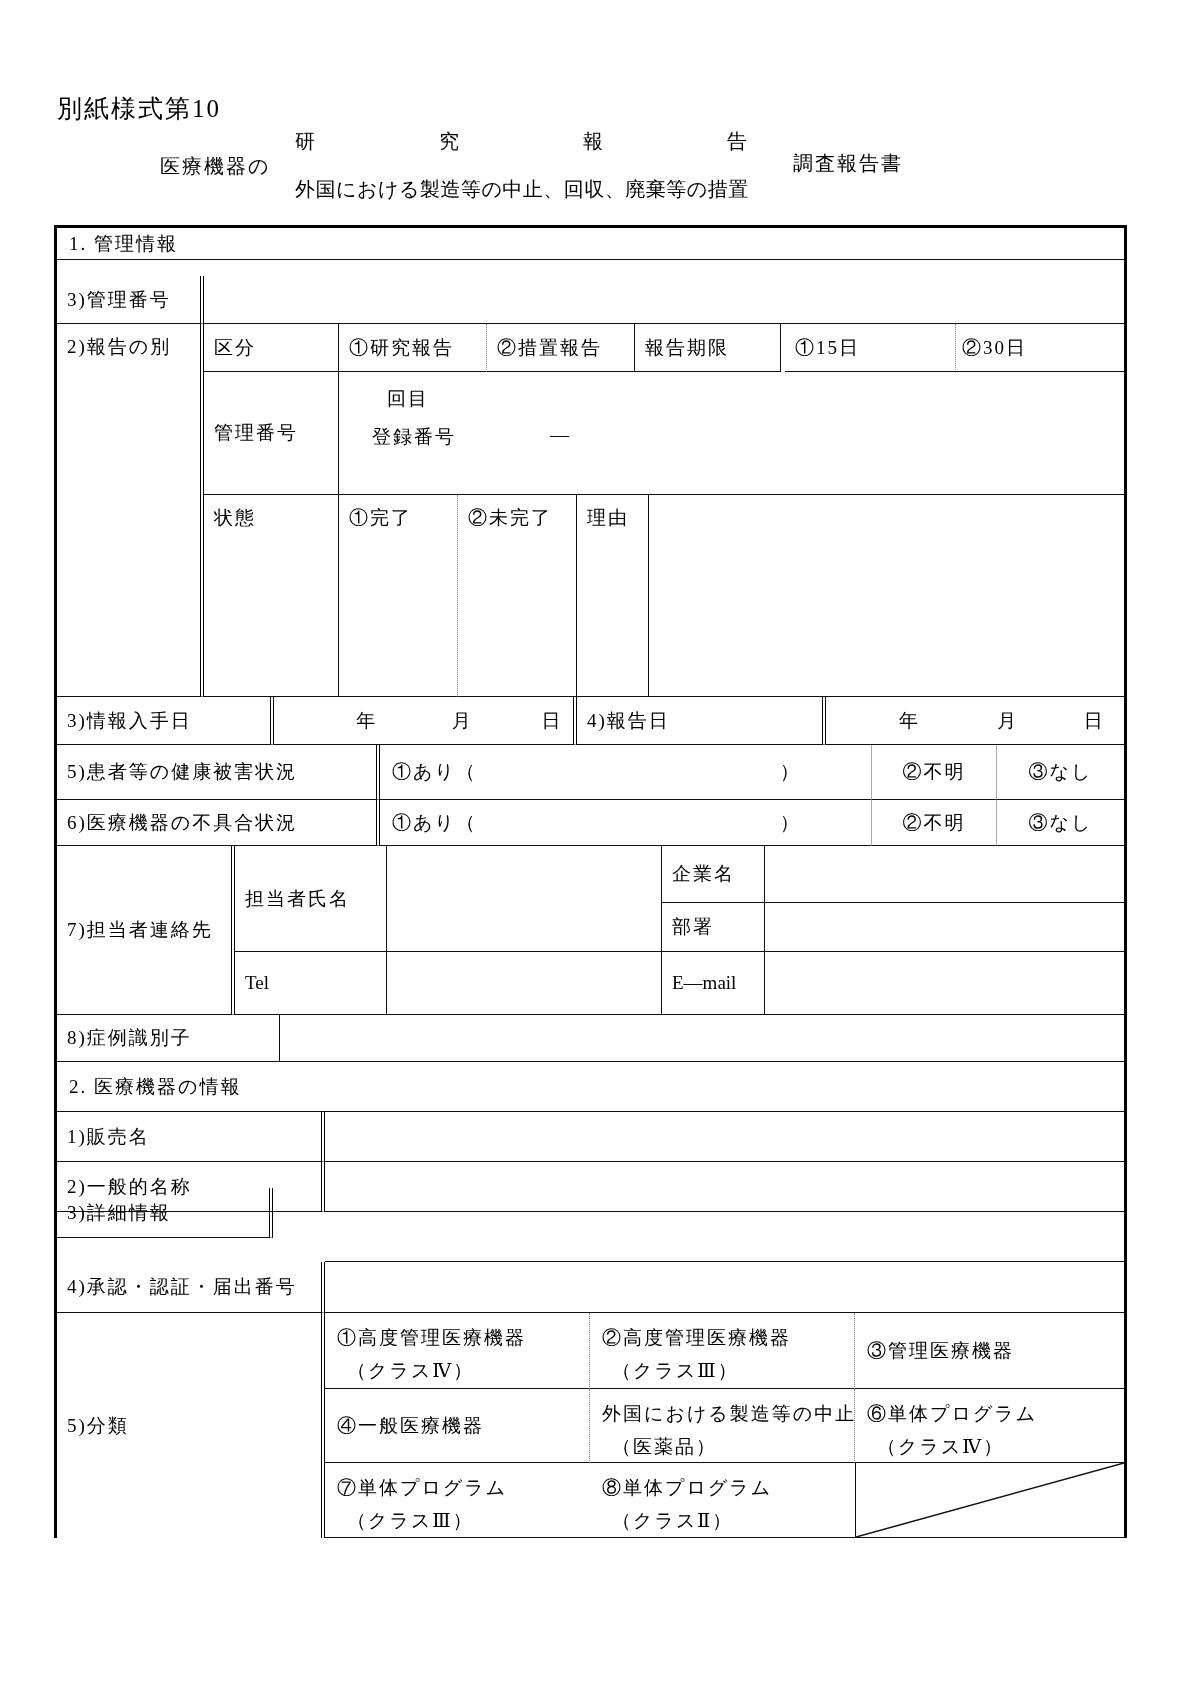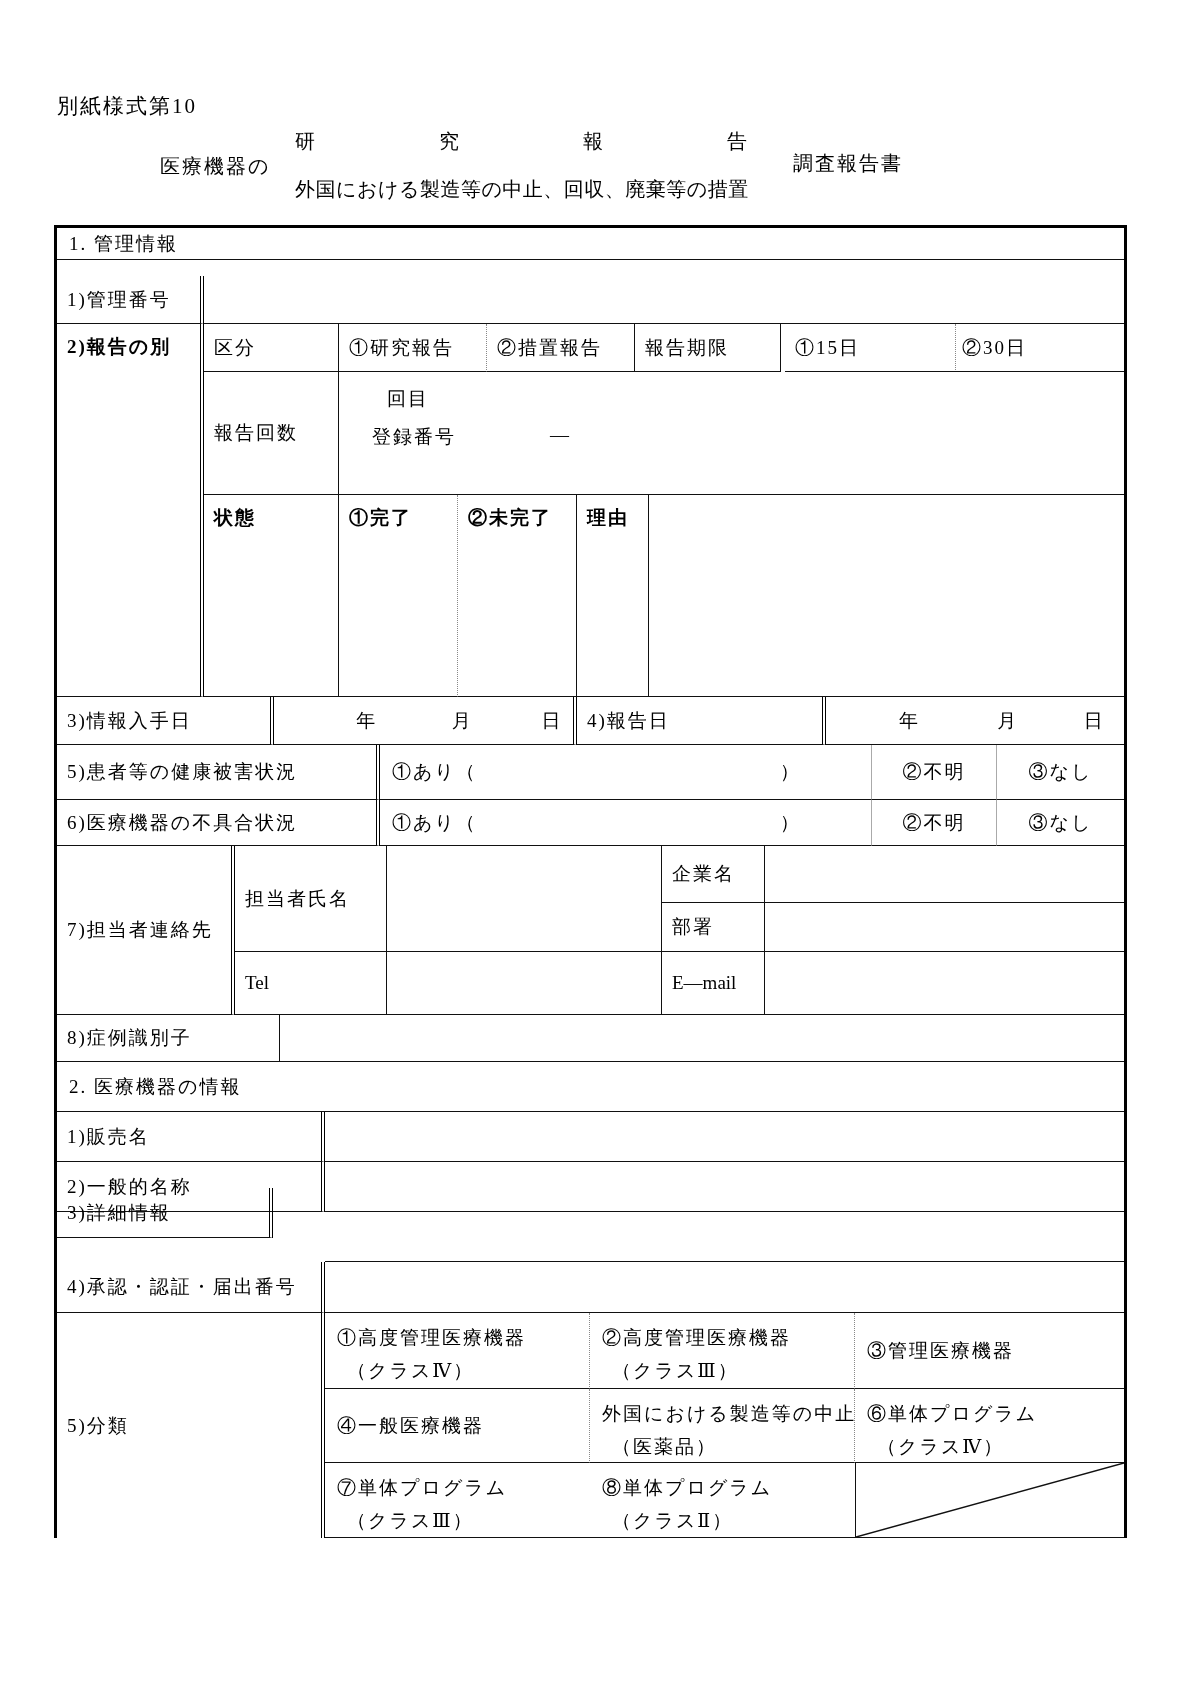--- a/index.html
+++ b/index.html
@@ -9,58 +9,58 @@
   .opt1{width:452px;text-align:justify;text-align-last:justify;white-space:normal;letter-spacing:0;}
   .tbl{position:absolute;left:54px;top:225px;width:1067px;height:1310px;
        border:3px solid #000;border-bottom:none;box-sizing:content-box;}
   .cell{position:absolute;box-sizing:border-box;border-right:1px solid #111;border-bottom:1px solid #111;
         font-size:19px;letter-spacing:2px;display:flex;align-items:center;padding-left:10px;white-space:nowrap;}
   .noR{border-right:none;}
   .noB{border-bottom:none;}
   .dbl{border-right:4px double #000;}
   .dot{border-right:1px dotted #888;}
   .gray{border-right:1px solid #aaa;}
-  .top{align-items:flex-start;padding-top:10px;font-weight:bold;}
+  .top{align-items:flex-start;padding-top:10px;}
   .ctr{justify-content:center;padding-left:0;}
   .blk{display:block;padding:0;}
   .two{display:block;padding:8px 0 0 12px;line-height:33px;}
   .two .l2{padding-left:10px;}
   .abs{position:absolute;white-space:nowrap;}
   .vmid{top:50%;transform:translateY(-50%);}
   .dmark{top:50%;transform:translate(-50%,-50%);}
   svg{display:block;}
 </style>
 </head>
 <body>
 
 <div class="page">
 
-  <div class="t" style="left:57px;top:92px;font-size:21px;">別紙様式第10</div>
+  <div class="t" style="left:57px;top:92px;font-size:25px;">別紙様式第10</div>
   <div class="t" style="left:160px;top:153px;">医療機器の</div>
   <div class="t opt1" style="left:295px;top:128px;">研究報告</div>
   <div class="t" style="left:295px;top:176px;letter-spacing:0.5px;">外国における製造等の中止、回収、廃棄等の措置</div>
   <div class="t" style="left:793px;top:150px;">調査報告書</div>
 
   <div class="tbl">
 
     <div class="cell noR" style="left:0;top:0;width:1067px;height:32px;padding-left:12px;">1. 管理情報</div>
 
-    <div class="cell dbl" style="left:0;top:48px;width:147px;height:48px;">1)管理番号</div>
+    <div class="cell dbl" style="left:0;top:48px;width:147px;height:48px;">3)管理番号</div>
     <div class="cell noR" style="left:147px;top:48px;width:920px;height:48px;"></div>
 
     <div class="cell dbl top" style="left:0;top:96px;width:147px;height:373px;">2)報告の別</div>
 
     <div class="cell" style="left:147px;top:96px;width:135px;height:48px;">区分</div>
     <div class="cell dot" style="left:282px;top:96px;width:148px;height:48px;">①研究報告</div>
     <div class="cell" style="left:430px;top:96px;width:148px;height:48px;">②措置報告</div>
     <div class="cell" style="left:578px;top:96px;width:146px;height:48px;">報告期限</div>
     <div class="cell dot" style="left:728px;top:96px;width:171px;height:48px;">①15日</div>
     <div class="cell noR" style="left:895px;top:96px;width:172px;height:48px;">②30日</div>
 
-    <div class="cell" style="left:147px;top:144px;width:135px;height:123px;">報告回数</div>
+    <div class="cell" style="left:147px;top:144px;width:135px;height:123px;">管理番号</div>
     <div class="cell noR blk" style="left:282px;top:144px;width:785px;height:123px;">
       <span class="abs" style="left:48px;top:14px;">回目</span>
       <span class="abs" style="left:33px;top:52px;">登録番号</span>
       <span class="abs" style="left:211px;top:52px;">—</span>
     </div>
 
     <div class="cell top" style="left:147px;top:267px;width:135px;height:202px;">状態</div>
     <div class="cell dot top" style="left:282px;top:267px;width:119px;height:202px;">①完了</div>
     <div class="cell top" style="left:401px;top:267px;width:119px;height:202px;">②未完了</div>
     <div class="cell top" style="left:520px;top:267px;width:72px;height:202px;">理由</div>

